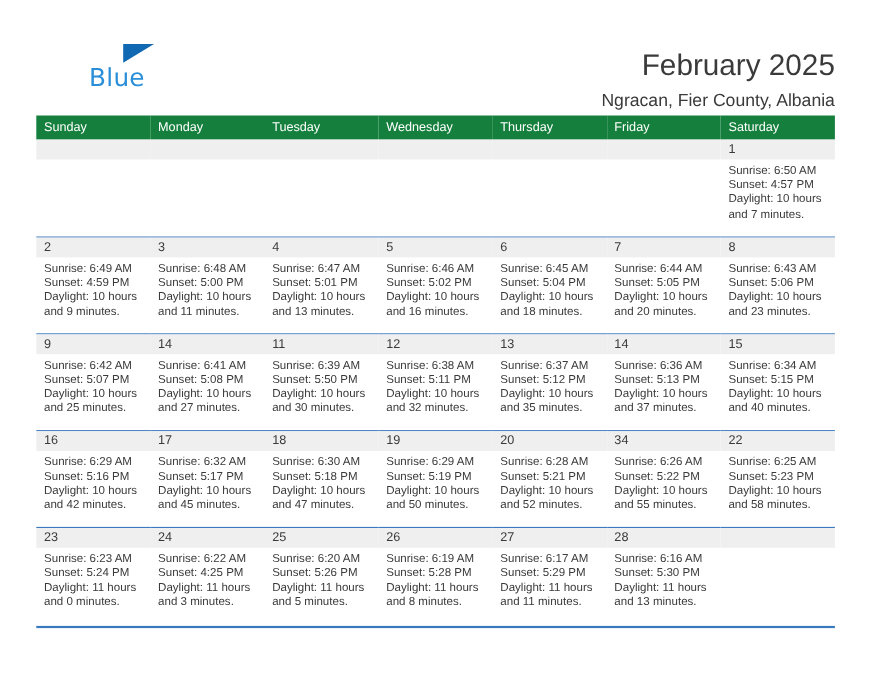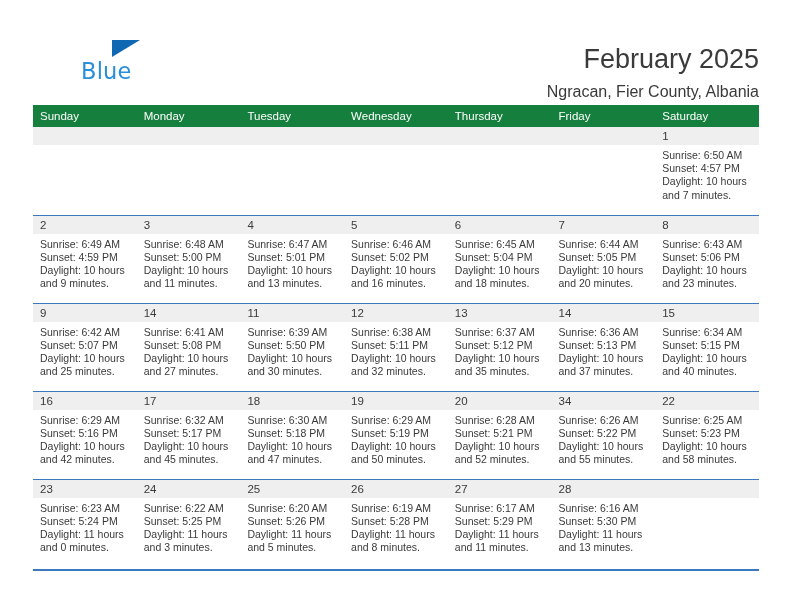--- a/index.html
+++ b/index.html
@@ -477,21 +477,21 @@
                 <div>Daylight: 11 hours</div>
                 <div>and 0 minutes.</div>
               </div>
             </div>
           </td>
           <td>
             <div class="daycell">
               <div class="daynum-band">24</div>
               <div class="details">
                 <div>Sunrise: 6:22 AM</div>
-                <div>Sunset: 5:25 PM</div>
+                <div>Sunset: 4:25 PM</div>
                 <div>Daylight: 11 hours</div>
                 <div>and 3 minutes.</div>
               </div>
             </div>
           </td>
           <td>
             <div class="daycell">
               <div class="daynum-band">25</div>
               <div class="details">
                 <div>Sunrise: 6:20 AM</div>

